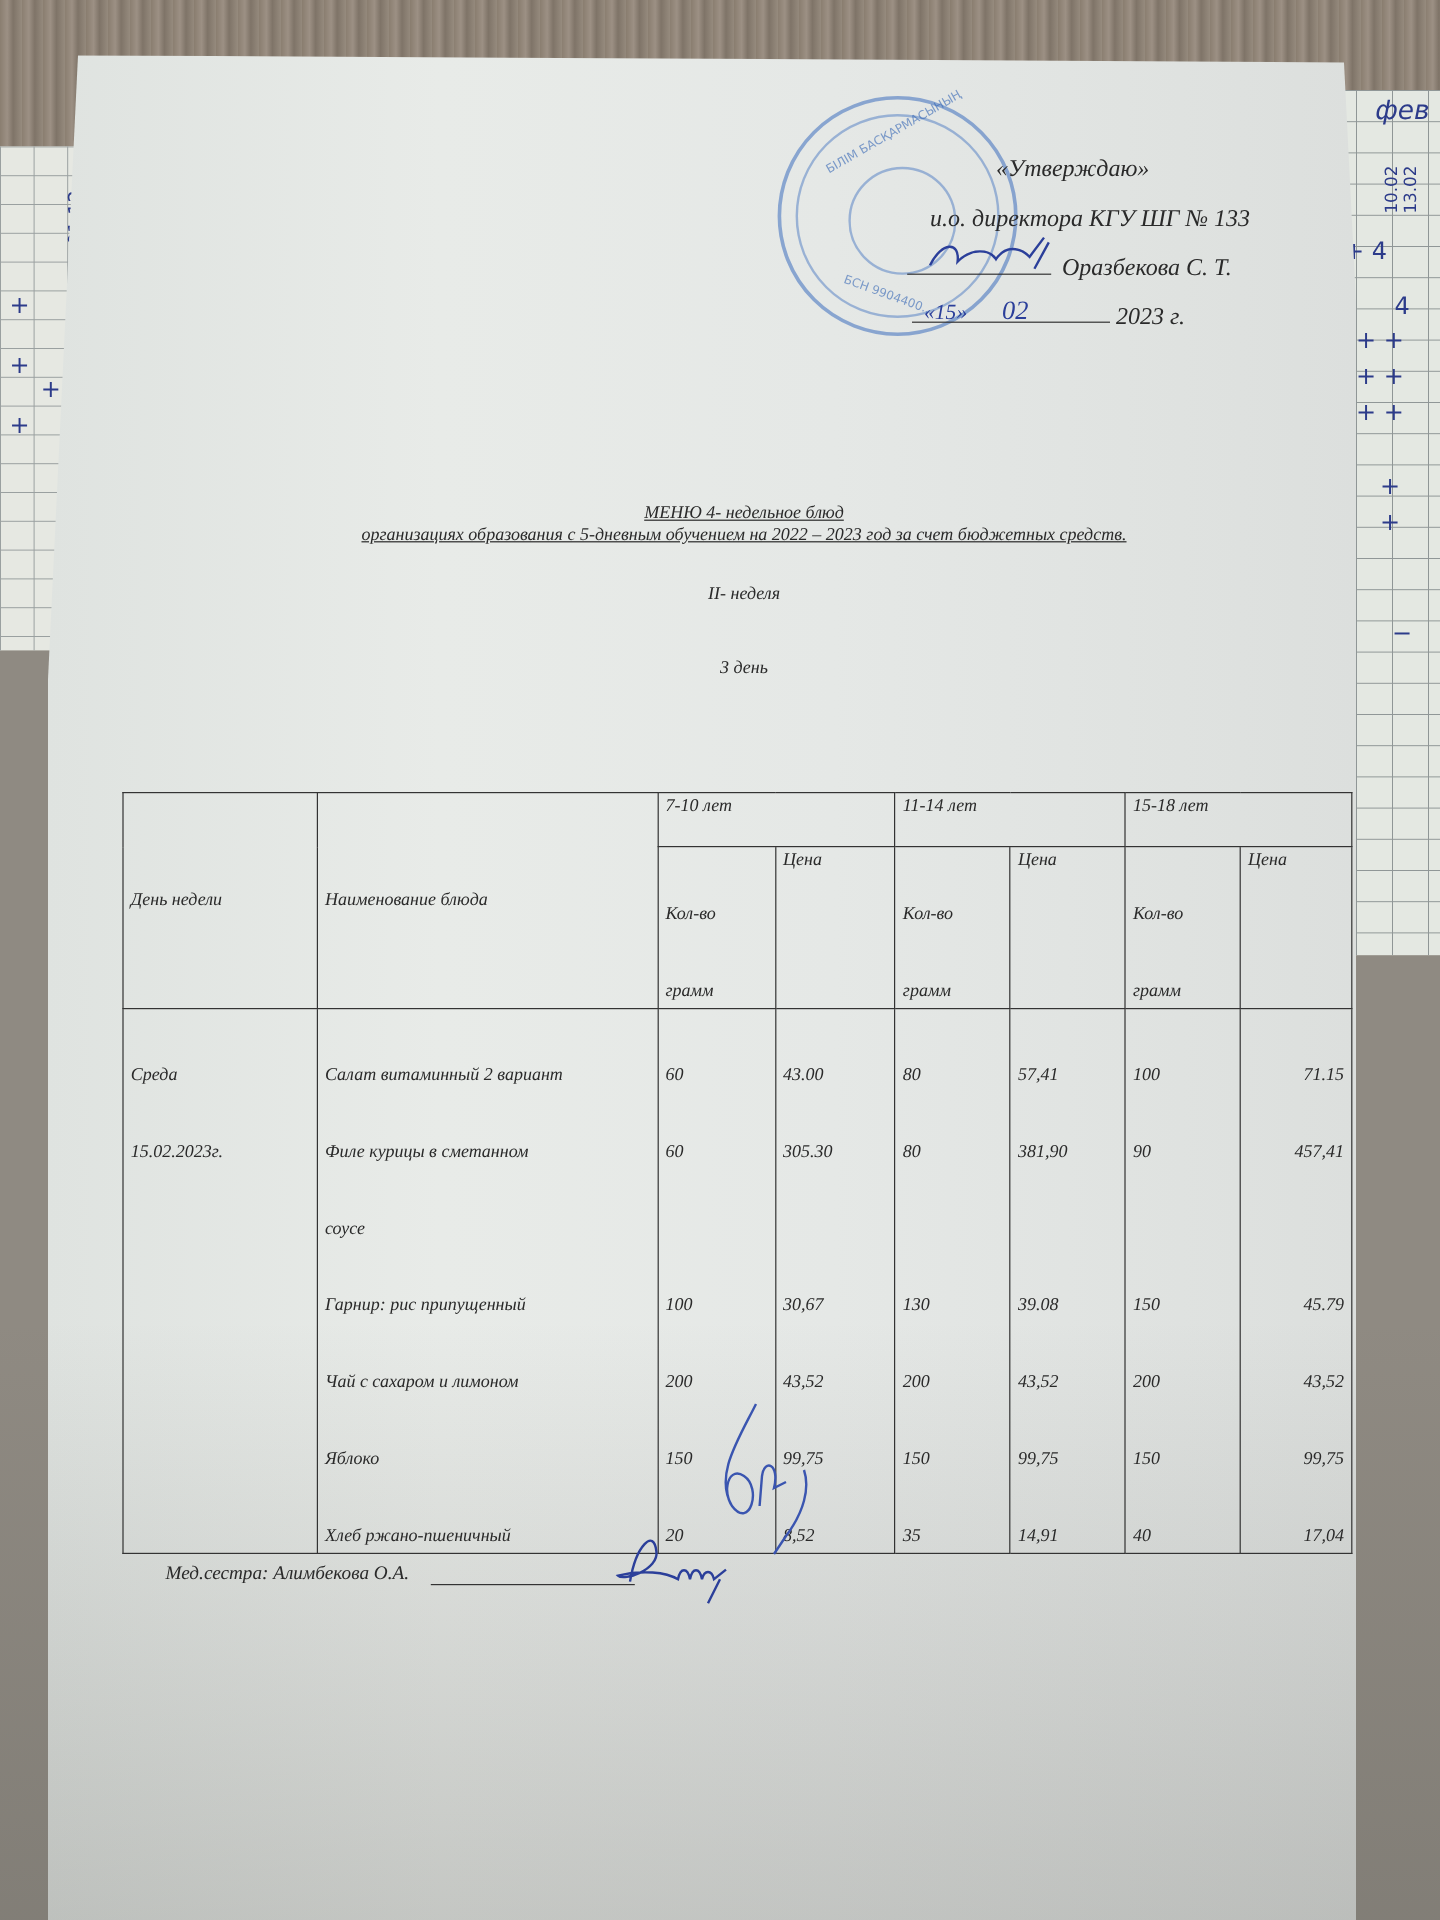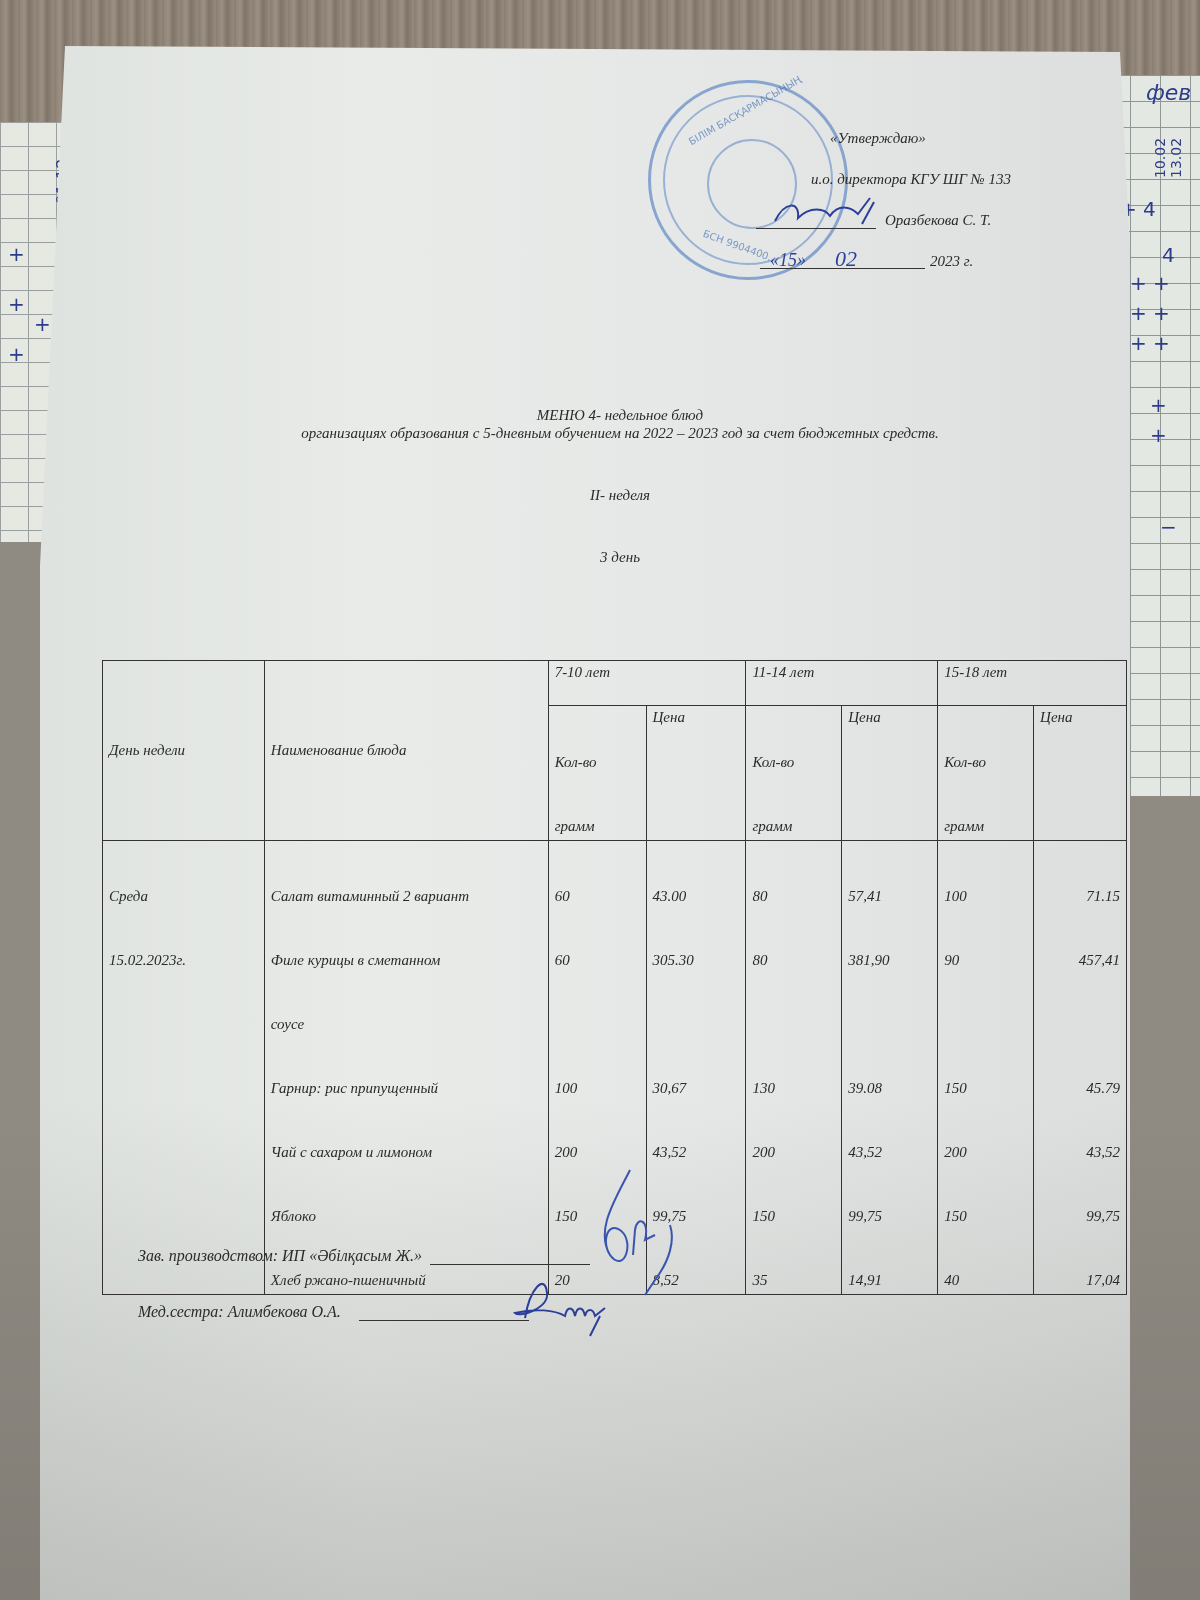--- a/index.html
+++ b/index.html
@@ -18,21 +18,21 @@
     clip-path:polygon(25px 0,1080px 6px,1160px 1600px,-40px 1600px,0 520px);}
   .paper-shade{position:absolute;left:0;top:1100px;width:1200px;height:500px;
     background:linear-gradient(180deg,rgba(0,0,0,0) 0%,rgba(90,90,85,0.25) 100%);pointer-events:none;}
   .doc{position:absolute;left:0;top:0;width:1200px;height:1600px;color:#2a2a2a;font-style:italic;}
   .stamp{position:absolute;left:648px;top:80px;width:200px;height:200px;border-radius:50%;
     border:3px solid rgba(60,110,190,0.55);box-sizing:border-box;}
   .stamp::before{content:"";position:absolute;left:12px;top:12px;right:12px;bottom:12px;border-radius:50%;border:2px solid rgba(60,110,190,0.45);}
   .stamp-inner{position:absolute;left:56px;top:56px;width:86px;height:86px;border-radius:50%;
     border:2px solid rgba(60,110,190,0.45);}
   .stamp-text{position:absolute;font-size:10px;color:rgba(50,100,180,0.6);font-style:normal;font-family:"DejaVu Sans",sans-serif;}
-  .approve{position:absolute;font-size:15px;}
+  .approve{position:absolute;font-size:20px;}
   .title-block{position:absolute;left:220px;width:800px;text-align:center;font-size:15px;line-height:18px;}
   table.menu{position:absolute;left:102px;top:660px;width:1025px;border-collapse:collapse;font-size:15px;}
   table.menu td,table.menu th{border:1px solid #333;font-weight:normal;text-align:left;vertical-align:top;padding:3px 6px;font-style:italic;}
   .hdr-tall{height:40px;}
   .body-cell{line-height:21px;padding-top:2px !important;}
   .line{display:block;height:21px;white-space:nowrap;margin-top:43px;}
   .sig-row{position:absolute;left:138px;font-size:16px;}
   .sig-line{display:inline-block;border-bottom:1px solid #333;vertical-align:bottom;}
   .sig{position:absolute;}
 </style>
@@ -67,32 +67,32 @@
 
 <div class="doc">
 
   <div class="stamp">
     <div class="stamp-inner"></div>
     <span class="stamp-text" style="left:30px;top:22px;transform:rotate(-30deg);">БІЛІМ БАСҚАРМАСЫНЫҢ</span>
     <span class="stamp-text" style="left:50px;top:158px;transform:rotate(20deg);">БСН 9904400...</span>
   </div>
 
   <div class="approve" style="left:830px;top:130px;">«Утверждаю»</div>
-  <div class="approve" style="left:775px;top:171px;margin-left:36px;">и.о. директора КГУ ШГ № 133</div>
+  <div class="approve" style="left:775px;top:171px;">и.о. директора КГУ ШГ № 133</div>
   <div class="approve" style="left:756px;top:212px;width:120px;border-bottom:1px solid #333;height:16px;"></div>
   <svg class="sig" style="left:770px;top:196px;" width="110" height="40">
     <path d="M5 25 C15 5, 30 5, 28 22 C40 10, 55 12, 60 20 C68 8, 80 10, 88 18 L100 2 M92 28 L104 6" stroke="#2b3f9a" stroke-width="2" fill="none"></path>
   </svg>
   <div class="approve" style="left:885px;top:212px;">Оразбекова С. Т.</div>
   <div class="approve" style="left:770px;top:250px;font-size:18px;color:#2b3f9a;">«15»</div>
   <div class="approve" style="left:835px;top:246px;font-size:22px;color:#2b3f9a;">02</div>
   <div class="approve" style="left:760px;top:252px;width:165px;border-bottom:1px solid #333;height:16px;"></div>
   <div class="approve" style="left:930px;top:253px;">2023 г.</div>
 
-  <div class="title-block" style="top:406px;">
+  <div class="title-block" style="top:419px;text-decoration:underline;">
     <div>МЕНЮ 4- недельное блюд</div>
     <div>организациях образования с 5-дневным обучением на 2022 – 2023 год за счет бюджетных средств.</div>
   </div>
   <div class="title-block" style="top:486px;">II- неделя</div>
   <div class="title-block" style="top:548px;">3 день</div>
 
   <table class="menu">
     <colgroup>
       <col style="width:162px">
         <col style="width:284px">
@@ -193,24 +193,20 @@
         <span class="line"></span>
         <span class="line">45.79</span>
         <span class="line">43,52</span>
         <span class="line">99,75</span>
         <span class="line">17,04</span>
       </td>
     </tr>
   </tbody>
     </table>
 
-  <div class="sig-row" style="top:1247px;">
-    <span>Зав. производством: ИП «Әбілқасым Ж.»</span>
-    <span class="sig-line" style="width:160px;margin-left:4px;"></span>
-  </div>
   <svg class="sig" style="left:575px;top:1160px;" width="120" height="140">
     <path d="M55 10 C40 40, 20 70, 35 95 C50 115, 60 80, 45 70 C30 60, 25 90, 40 100 M58 95 L60 70 C62 55, 75 60, 70 80 L80 75 M95 65 C100 80, 95 100, 80 120 L70 135" stroke="#3a55b0" stroke-width="2" fill="none"></path>
   </svg>
   <div class="sig-row" style="top:1303px;">
     <span>Мед.сестра: Алимбекова О.А.</span>
     <span class="sig-line" style="width:170px;margin-left:14px;"></span>
   </div>
   <svg class="sig" style="left:505px;top:1268px;" width="110" height="70">
     <path d="M20 50 C25 20, 40 5, 42 25 C44 40, 15 50, 10 45 C30 40, 50 42, 60 48 C62 38, 68 38, 70 48 C72 38, 78 38, 80 48 C82 40, 88 40, 90 48 L100 40 M95 48 L85 68" stroke="#2b3f9a" stroke-width="2" fill="none"></path>
   </svg>

